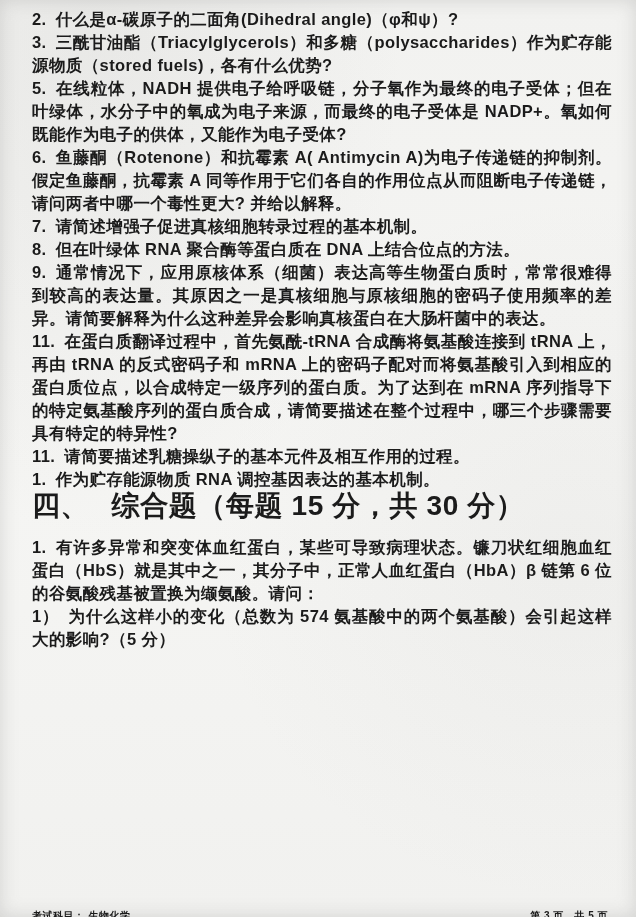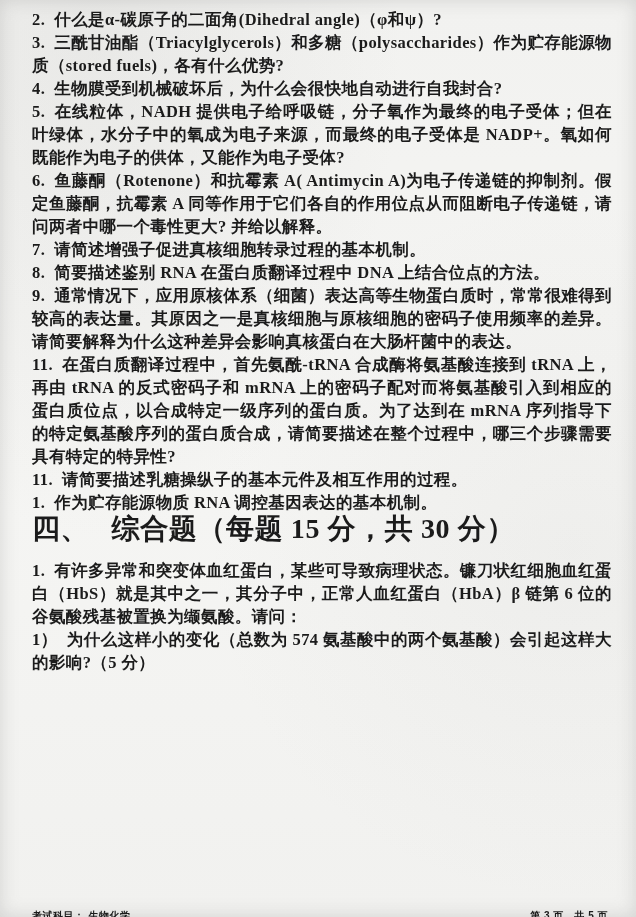--- a/index.html
+++ b/index.html
@@ -17,21 +17,20 @@
       radial-gradient(ellipse at 90% 60%, rgba(180,180,178,0.10), rgba(0,0,0,0) 45%),
       linear-gradient(180deg, #f2f2f0 0%, #f5f5f3 55%, #f1f1ef 100%);
     box-shadow: inset 0 0 18px rgba(120,120,118,0.25);
     overflow: hidden;
     font-family: "Liberation Sans", "DejaVu Sans", sans-serif;
     color: #1b1b1b;
     -webkit-font-smoothing: antialiased;
   }
   .content {
     padding: 8px 24px 0 32px;
-    font-family: Liberation Serif, serif;
   }
   p.q {
     margin: 0;
     font-size: 16.5px;
     line-height: 23px;
     font-weight: 600;
     letter-spacing: 0.4px;
     text-align: justify;
   }
   p.q .qnum {
@@ -67,29 +66,28 @@
 </head>
 <body>
 
 <div class="page">
   <div class="content">
 
     <p class="q mb-md"><span class="qnum">2.</span><span>什么是α-碳原子的二面角(Dihedral angle)（φ和ψ）?</span></p>
 
     <p class="q mb-sm"><span class="qnum">3.</span><span>三酰甘油酯（Triacylglycerols）和多糖（polysaccharides）作为贮存能源物质（stored fuels)，各有什么优势?</span></p>
 
-    <p class="q mb-md"><span class="qnum">4.</span><span>生物膜受到机械破坏后，为什么会很快地自动进行自我封合?</span></p>
 
     <p class="q mb-sm"><span class="qnum">5.</span><span>在线粒体，NADH 提供电子给呼吸链，分子氧作为最终的电子受体；但在叶绿体，水分子中的氧成为电子来源，而最终的电子受体是 NADP+。氧如何既能作为电子的供体，又能作为电子受体?</span></p>
 
     <p class="q mb-md"><span class="qnum">6.</span><span>鱼藤酮（Rotenone）和抗霉素 A( Antimycin A)为电子传递链的抑制剂。假定鱼藤酮，抗霉素 A 同等作用于它们各自的作用位点从而阻断电子传递链，请问两者中哪一个毒性更大? 并给以解释。</span></p>
 
     <p class="q mb-lg"><span class="qnum">7.</span><span>请简述增强子促进真核细胞转录过程的基本机制。</span></p>
 
-    <p class="q mb-lg"><span class="qnum">8.</span><span>简要描述鉴别 RNA 在蛋白质翻译过程中 DNA 上结合位点的方法。</span></p>
+    <p class="q mb-lg"><span class="qnum">8.</span><span>但在叶绿体 RNA 聚合酶等蛋白质在 DNA 上结合位点的方法。</span></p>
 
     <p class="q mb-sm"><span class="qnum">9.</span><span>通常情况下，应用原核体系（细菌）表达高等生物蛋白质时，常常很难得到较高的表达量。其原因之一是真核细胞与原核细胞的密码子使用频率的差异。请简要解释为什么这种差异会影响真核蛋白在大肠杆菌中的表达。</span></p>
 
     <p class="q mb-md"><span class="qnum">11.</span><span>在蛋白质翻译过程中，首先氨酰-tRNA 合成酶将氨基酸连接到 tRNA 上，再由 tRNA 的反式密码子和 mRNA 上的密码子配对而将氨基酸引入到相应的蛋白质位点，以合成特定一级序列的蛋白质。为了达到在 mRNA 序列指导下的特定氨基酸序列的蛋白质合成，请简要描述在整个过程中，哪三个步骤需要具有特定的特异性?</span></p>
 
     <p class="q mb-xl"><span class="qnum">11.</span><span>请简要描述乳糖操纵子的基本元件及相互作用的过程。</span></p>
 
     <p class="q mb-xxl"><span class="qnum">1.</span><span>作为贮存能源物质 RNA 调控基因表达的基本机制。</span></p>
 
     <h2 class="section-heading"><span class="qnum">四、</span><span>综合题（每题 15 分，共 30 分）</span></h2>

